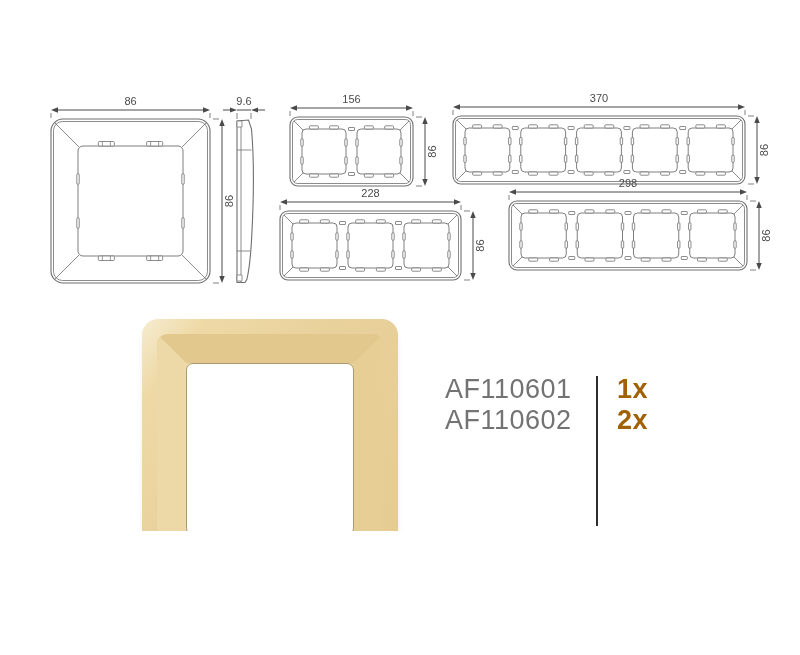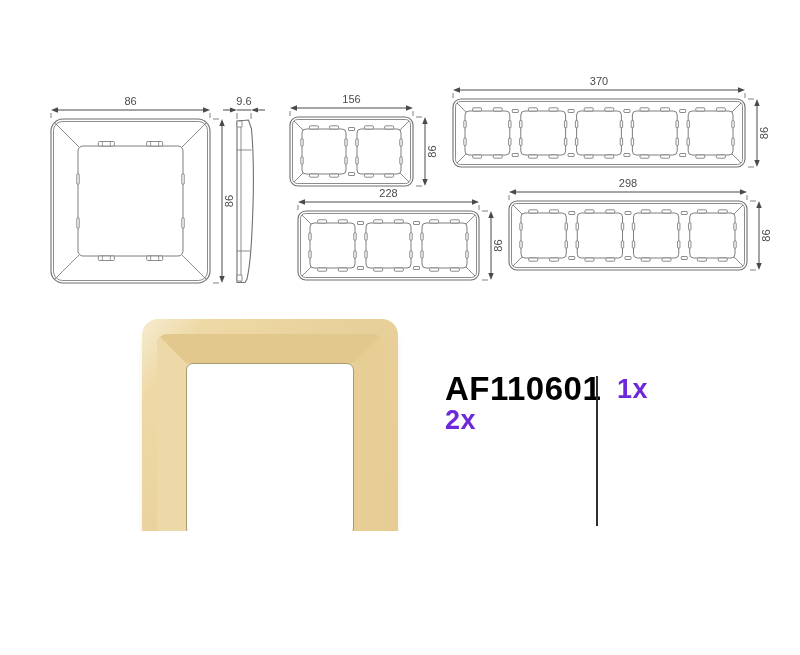--- a/index.html
+++ b/index.html
@@ -24,25 +24,25 @@
   }
   .gold-frame .opening{
     position:absolute;inset:44px;background:#ffffff;border-radius:7px;
     border:1px solid #a89a6f;
   }
 
   
   .plist{position:absolute;left:445px;top:374px;width:260px;}
   .plist .row{display:flex;align-items:center;height:30.7px;}
   .plist .code{
-    width:172px;font-size:33px;font-weight:700;color:#000000;
+    width:172px;font-size:27px;font-weight:400;color:#737373;
     letter-spacing:.5px;white-space:nowrap;
   }
   .plist .qty{
-    font-size:27px;font-weight:700;color:#6d28d9;letter-spacing:.5px;
+    font-size:27px;font-weight:700;color:#a16207;letter-spacing:.5px;
   }
   .pdivider{position:absolute;left:151px;top:2px;width:2px;height:150px;background:#2e2e2e;}
 </style>
 </head>
 <body>
 
 <div class="stage">
 
   <section>
     <div class="view" style="left: 45px; top: 93px;">
@@ -137,21 +137,21 @@
           <rect x="80.38" y="34.8" width="9" height="3.2" rx="1" ry="1" fill="#fff" stroke="#6f6f6f" stroke-width="0.8"></rect>
           <rect x="80.38" y="83" width="9" height="3.2" rx="1" ry="1" fill="#fff" stroke="#6f6f6f" stroke-width="0.8"></rect>
           <rect x="100.62" y="34.8" width="9" height="3.2" rx="1" ry="1" fill="#fff" stroke="#6f6f6f" stroke-width="0.8"></rect>
           <rect x="100.62" y="83" width="9" height="3.2" rx="1" ry="1" fill="#fff" stroke="#6f6f6f" stroke-width="0.8"></rect>
           <rect x="71.8" y="48" width="2.4" height="7" rx="0.5" ry="0.5" fill="#fff" stroke="#6f6f6f" stroke-width="0.8"></rect>
           <rect x="115.8" y="48" width="2.4" height="7" rx="0.5" ry="0.5" fill="#fff" stroke="#6f6f6f" stroke-width="0.8"></rect>
           <rect x="71.8" y="66" width="2.4" height="7" rx="0.5" ry="0.5" fill="#fff" stroke="#6f6f6f" stroke-width="0.8"></rect>
           <rect x="115.8" y="66" width="2.4" height="7" rx="0.5" ry="0.5" fill="#fff" stroke="#6f6f6f" stroke-width="0.8"></rect>
         </svg>
       </div>
-    <div class="view" style="left: 447px; top: 73px;">
+    <div class="view" style="left: 447px; top: 90px;">
         <svg width="344" height="102" viewBox="0 0 344 102">
           <line x1="12" y1="17" x2="292" y2="17" stroke="#4a4a4a" stroke-width="1"></line>
           <polygon points="6,17 13,14.3 13,19.7" fill="#4a4a4a"></polygon>
           <polygon points="298,17 291,14.3 291,19.7" fill="#4a4a4a"></polygon>
           <line x1="6" y1="20" x2="6" y2="25" stroke="#4a4a4a" stroke-width="0.7"></line>
           <line x1="298" y1="20" x2="298" y2="25" stroke="#4a4a4a" stroke-width="0.7"></line>
           <text x="152" y="12" fill="#4a4a4a" font-size="11" text-anchor="middle" font-family="&quot;Liberation Sans&quot;, sans-serif">370</text>
           <line x1="310" y1="32" x2="310" y2="88" stroke="#4a4a4a" stroke-width="1"></line>
           <polygon points="310,26 307.3,33 312.7,33" fill="#4a4a4a"></polygon>
           <polygon points="310,94 307.3,87 312.7,87" fill="#4a4a4a"></polygon>
@@ -212,21 +212,21 @@
           <rect x="248.796" y="34.8" width="9" height="3.2" rx="1" ry="1" fill="#fff" stroke="#6f6f6f" stroke-width="0.8"></rect>
           <rect x="248.796" y="82" width="9" height="3.2" rx="1" ry="1" fill="#fff" stroke="#6f6f6f" stroke-width="0.8"></rect>
           <rect x="269.404" y="34.8" width="9" height="3.2" rx="1" ry="1" fill="#fff" stroke="#6f6f6f" stroke-width="0.8"></rect>
           <rect x="269.404" y="82" width="9" height="3.2" rx="1" ry="1" fill="#fff" stroke="#6f6f6f" stroke-width="0.8"></rect>
           <rect x="240" y="47.7" width="2.4" height="7" rx="0.5" ry="0.5" fill="#fff" stroke="#6f6f6f" stroke-width="0.8"></rect>
           <rect x="284.8" y="47.7" width="2.4" height="7" rx="0.5" ry="0.5" fill="#fff" stroke="#6f6f6f" stroke-width="0.8"></rect>
           <rect x="240" y="65.3" width="2.4" height="7" rx="0.5" ry="0.5" fill="#fff" stroke="#6f6f6f" stroke-width="0.8"></rect>
           <rect x="284.8" y="65.3" width="2.4" height="7" rx="0.5" ry="0.5" fill="#fff" stroke="#6f6f6f" stroke-width="0.8"></rect>
         </svg>
       </div>
-    <div class="view" style="left: 292px; top: 185px;">
+    <div class="view" style="left: 274px; top: 185px;">
         <svg width="233" height="103" viewBox="0 0 233 103">
           <line x1="12" y1="17" x2="181" y2="17" stroke="#4a4a4a" stroke-width="1"></line>
           <polygon points="6,17 13,14.3 13,19.7" fill="#4a4a4a"></polygon>
           <polygon points="187,17 180,14.3 180,19.7" fill="#4a4a4a"></polygon>
           <line x1="6" y1="20" x2="6" y2="25" stroke="#4a4a4a" stroke-width="0.7"></line>
           <line x1="187" y1="20" x2="187" y2="25" stroke="#4a4a4a" stroke-width="0.7"></line>
           <text x="96.5" y="12" fill="#4a4a4a" font-size="11" text-anchor="middle" font-family="&quot;Liberation Sans&quot;, sans-serif">228</text>
           <line x1="199" y1="32" x2="199" y2="89" stroke="#4a4a4a" stroke-width="1"></line>
           <polygon points="199,26 196.3,33 201.7,33" fill="#4a4a4a"></polygon>
           <polygon points="199,95 196.3,88 201.7,88" fill="#4a4a4a"></polygon>
@@ -342,18 +342,19 @@
     <div class="bevel"></div>
     <div class="opening" style="background: rgb(255, 255, 255);"></div>
   </div>
 
   <div class="plist">
     <div class="row">
       <span class="code">AF110601</span>
       <span class="qty">1x</span>
     </div>
     <div class="row">
+      <span class="code">AF110602</span>
       <span class="qty">2x</span>
     </div>
     <div class="pdivider" style="background: rgb(46, 46, 46);"></div>
   </div>
 
 </div>
 
 </body></html>

